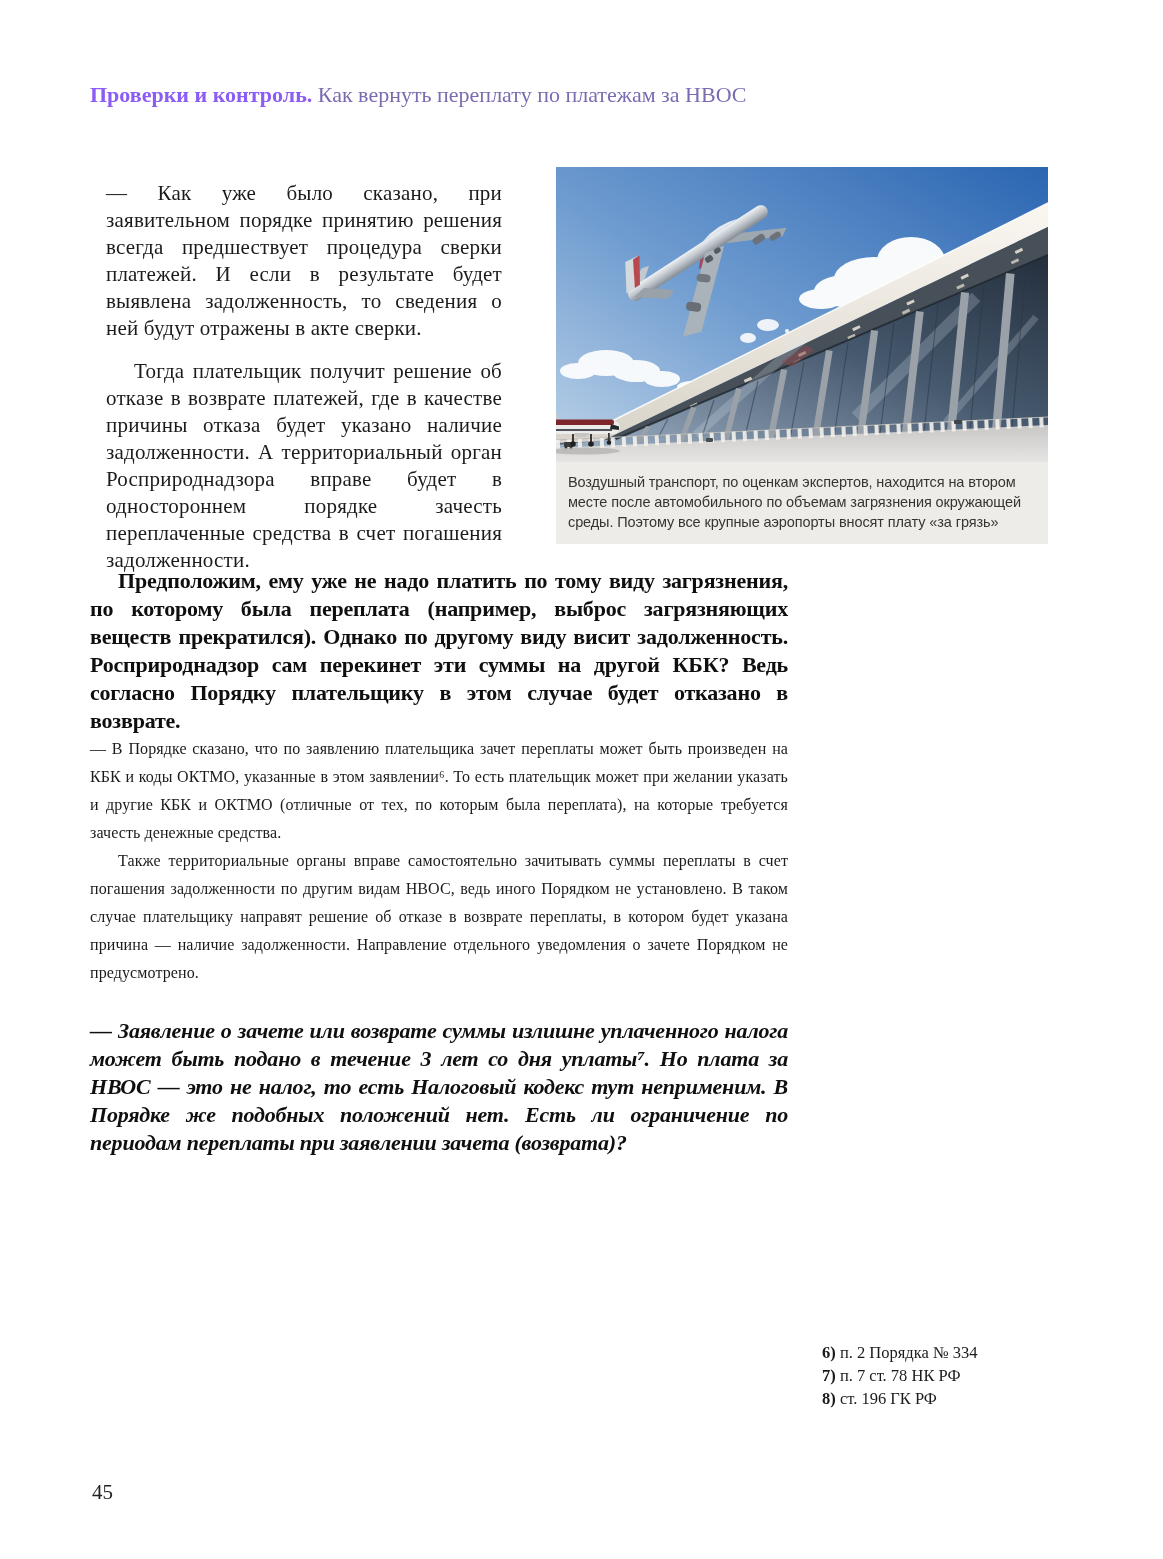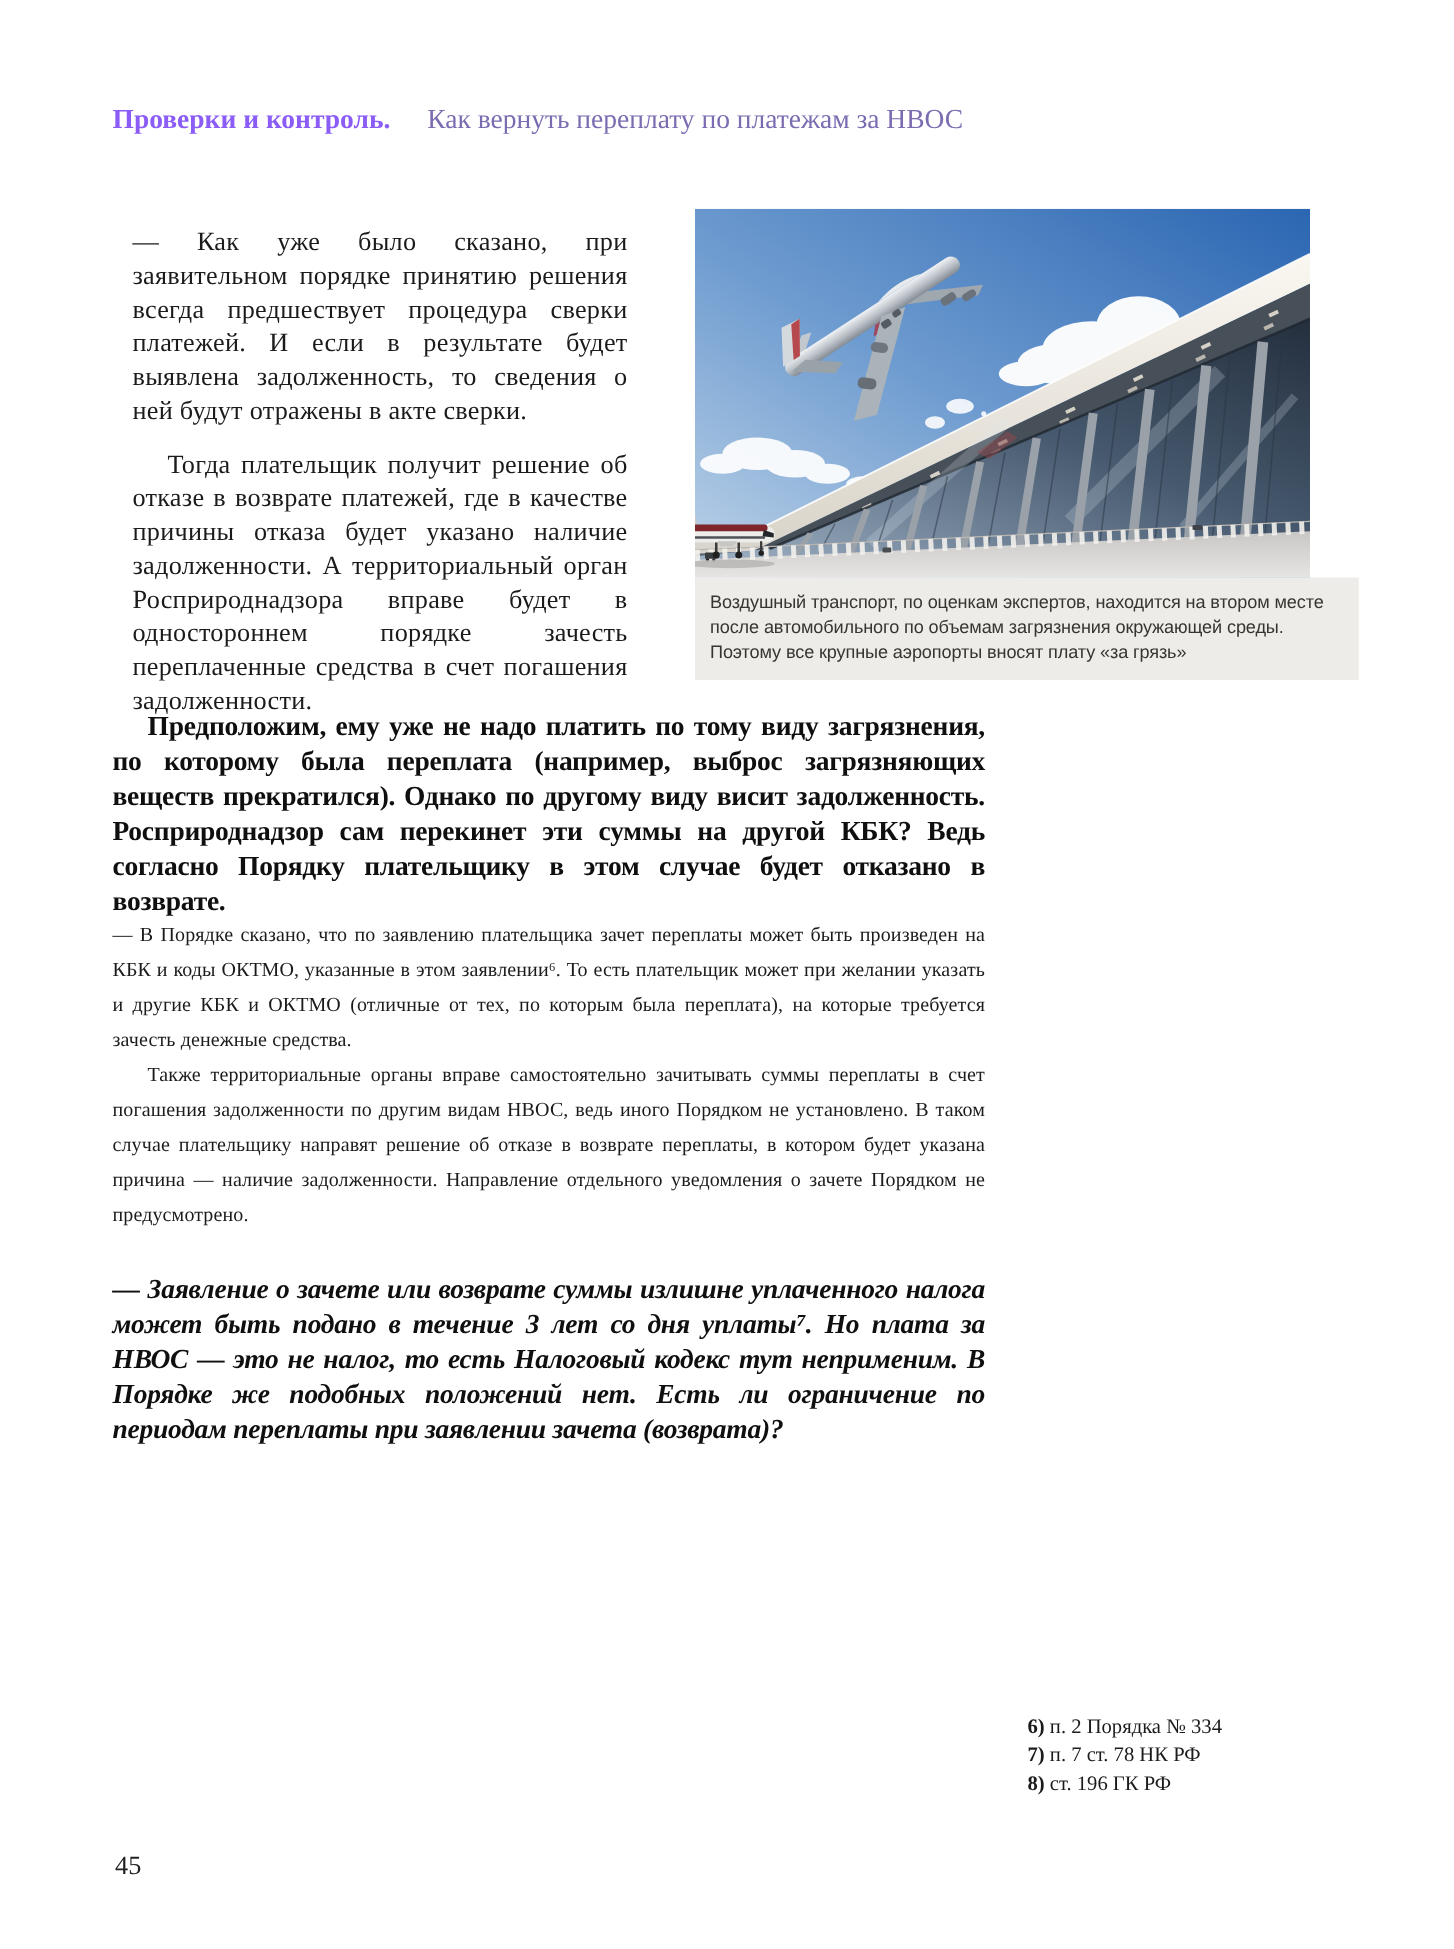--- a/index.html
+++ b/index.html
@@ -4,44 +4,44 @@
 <style>
   html,body{margin:0;padding:0;background:#ffffff;}
   .page{
     position:relative; width:1163px; height:1559px; background:#ffffff;
     font-family:"Liberation Serif", serif; color:#1b1b1b; overflow:hidden;
     -webkit-hyphens:auto; hyphens:auto;
   }
   
   .header{position:absolute; left:90px; top:82px; font-size:22px; white-space:nowrap;}
   .header .sec{font-weight:bold; color:#8b5cf6;}
-  .header .rest{color:#7b6bb1;margin-left:24px;}
+  .header .rest{color:#7b6bb1;}
   
   .col-left{position:absolute; left:90px; top:164px; width:428px;
     font-size:21px; line-height:27px; text-align:justify; letter-spacing:0.2px;}
   .col-left p{margin:16px;}
   .col-left p.ind{text-indent:28px;}
   
   .figure{position:absolute; left:556px; top:167px; width:492px;}
   .photo{display:block; width:492px; height:295px;}
   .caption{
-    width:531px; min-height:76px; box-sizing:border-box; background:#edece8;
+    width:492px; min-height:76px; box-sizing:border-box; background:#edece8;
     padding:10px 12px 12px 12px; font-family:"Liberation Sans", sans-serif;
     font-size:14.5px; line-height:20px; color:#363531; letter-spacing:-0.1px;
     text-align:left;
   }
   
   .main{position:absolute; left:90px; top:567px; width:698px; text-align:justify;}
   .main p{margin:0;}
   .main .q{font-weight:bold; font-size:22px; line-height:28px; color:#0f0f0f; letter-spacing:-0.2px;}
   .main .a{font-size:16px; line-height:28px; letter-spacing:0.1px;}
   .main .ind{text-indent:28px;}
   .main .gap{margin-top:30px;font-style:italic;}
   
-  .footnotes{position:absolute; left:822px; top:1341px; font-size:16.5px; line-height:23px; color:#1b1b1b;margin-top:28px;}
+  .footnotes{position:absolute; left:822px; top:1341px; font-size:16.5px; line-height:23px; color:#1b1b1b;}
   .footnotes .fn{margin:0;}
   .footnotes .num{font-weight:bold;}
   
   .pagenum{position:absolute; left:92px; top:1480px; font-size:21px; color:#222;}
 </style>
 </head>
 <body>
 
 <div class="page">
 

